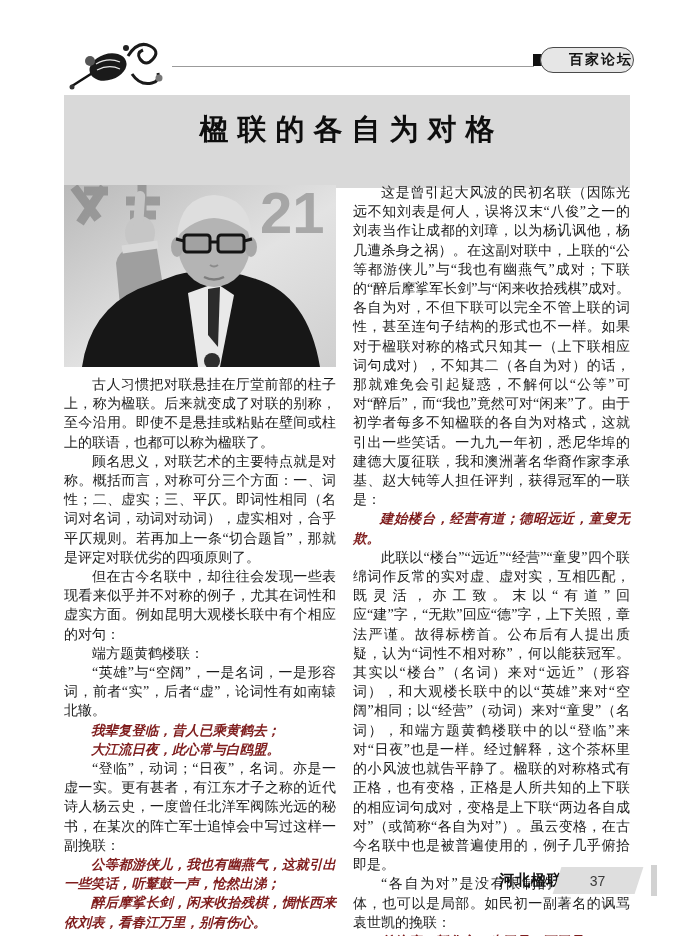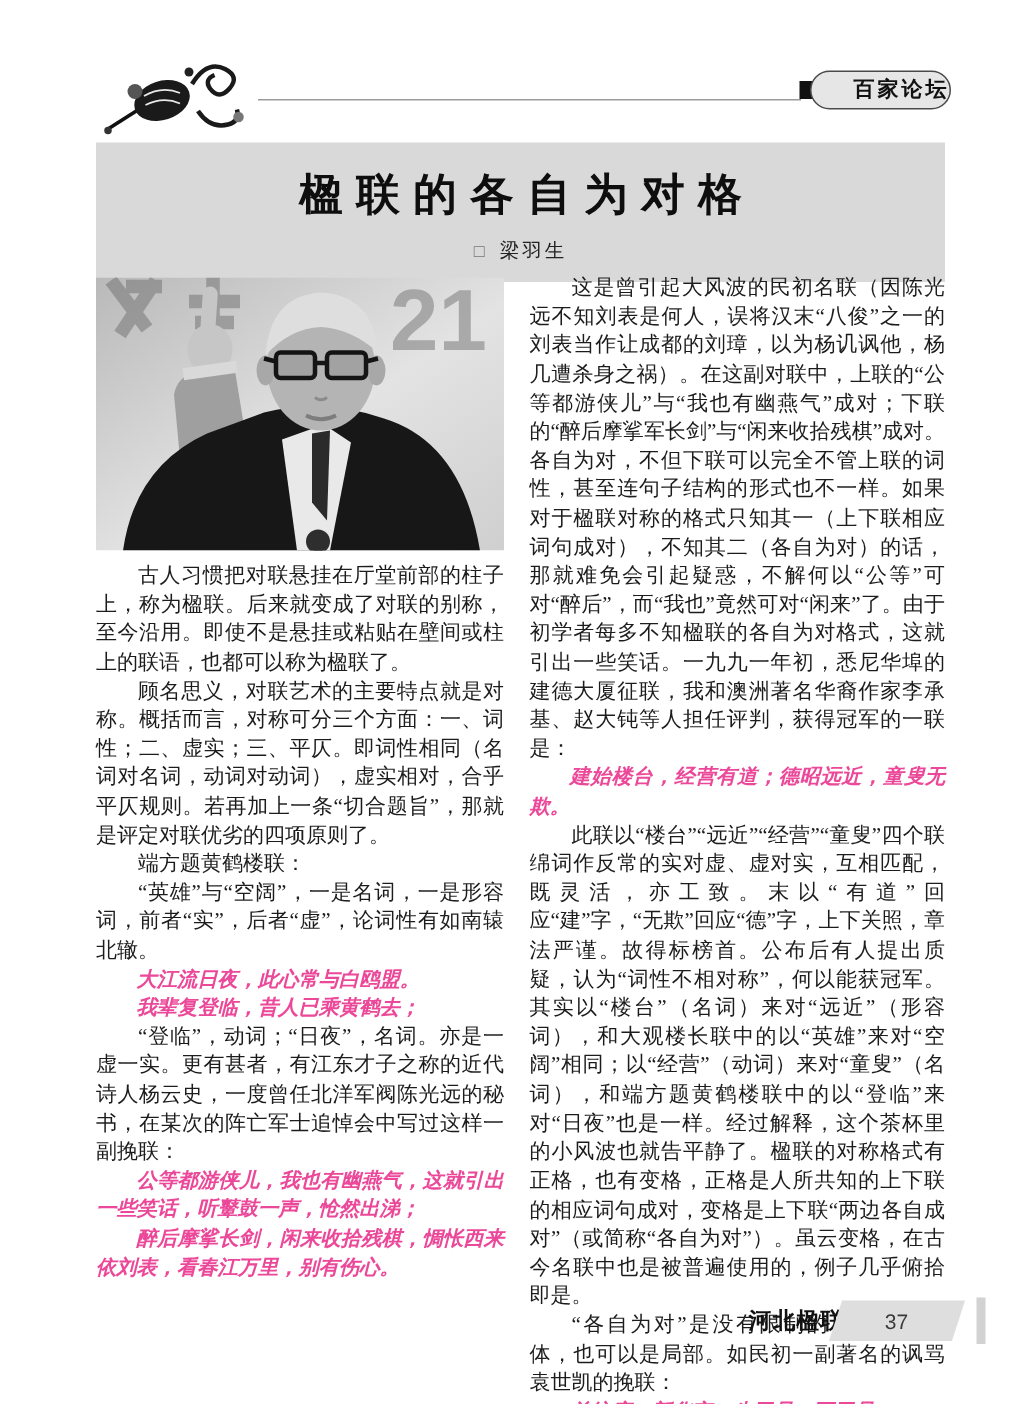--- a/index.html
+++ b/index.html
@@ -37,21 +37,21 @@
     font-family:"Liberation Sans",sans-serif;
   }
   .byline .marker{color:#777;margin-right:8px;font-size:12px;}
   
   .col{position:absolute;font-size:14px;line-height:19.2px;text-align:justify;}
   .col-left{left:64px;top:185px;width:272px;}
   .col-right{left:353px;top:183px;width:277px;}
   .col p{margin:0;text-indent:2em;}
   .col p.quote{
     font-family:"DejaVu Serif",serif;
-    font-style:italic;font-weight:700;font-size:13.5px;color:#ec4899;
+    font-style:italic;font-weight:700;font-size:13.5px;color:#7f1d1d;
   }
   .photo-wrap{width:220px;height:182px;margin-bottom:8px;}
   .photo-wrap svg{display:block;}
   
   .footer-journal{
     position:absolute;left:499px;top:871px;
     font-family:Liberation Serif, serif;font-weight:700;font-size:15px;color:#111;
     letter-spacing:1px;
   }
   .page-badge{
@@ -82,23 +82,20 @@
     <circle cx="93" cy="44" r="3.5" fill="#777"></circle>
   </svg>
   <div class="header-rule"></div>
   <div class="badge-notch"></div>
   <div class="forum-badge">
     <span>百家论坛</span>
   </div>
 
   <div class="title-block">
     <h1 class="title">楹联的各自为对格</h1>
-    <div class="byline">
-      <span class="marker">□</span><span>梁羽生</span>
-    </div>
   </div>
 
   <div class="col col-left">
     <div class="photo-wrap">
       <svg width="272" height="182" viewBox="0 0 272 182">
         <defs>
           <linearGradient id="pbg" x1="0" y1="0" x2="1" y2="1">
             <stop offset="0" stop-color="#b9b9b9"></stop>
             <stop offset="0.55" stop-color="#e3e3e3"></stop>
             <stop offset="1" stop-color="#cfcfcf"></stop>
@@ -136,24 +133,25 @@
 
         <path d="M146 80 Q150 83 154 80" stroke="#8b8b8b" stroke-width="2" fill="none"></path>
         <path d="M140 92 Q150 97 160 92" stroke="#7d7d7d" stroke-width="2.5" fill="none"></path>
 
         <circle cx="148" cy="176" r="8" fill="#2e2e2e"></circle>
         <rect x="145" y="176" width="6" height="8" fill="#2e2e2e"></rect>
       </svg>
     </div>
     <p>古人习惯把对联悬挂在厅堂前部的柱子上，称为楹联。后来就变成了对联的别称，至今沿用。即使不是悬挂或粘贴在壁间或柱上的联语，也都可以称为楹联了。</p>
     <p>顾名思义，对联艺术的主要特点就是对称。概括而言，对称可分三个方面：一、词性；二、虚实；三、平仄。即词性相同（名词对名词，动词对动词），虚实相对，合乎平仄规则。若再加上一条“切合题旨”，那就是评定对联优劣的四项原则了。</p>
+    <p>但在古今名联中，却往往会发现一些表现看来似乎并不对称的例子，尤其在词性和虚实方面。例如昆明大观楼长联中有个相应的对句：</p>
     <p>端方题黄鹤楼联：</p>
     <p>“英雄”与“空阔”，一是名词，一是形容词，前者“实”，后者“虚”，论词性有如南辕北辙。</p>
+    <p class="quote">我辈复登临，昔人已乘黄鹤去；</p>
     <p class="quote">大江流日夜，此心常与白鸥盟。</p>
-    <p class="quote">我辈复登临，昔人已乘黄鹤去；</p>
     <p>“登临”，动词；“日夜”，名词。亦是一虚一实。更有甚者，有江东才子之称的近代诗人杨云史，一度曾任北洋军阀陈光远的秘书，在某次的阵亡军士追悼会中写过这样一副挽联：</p>
     <p class="quote">公等都游侠儿，我也有幽燕气，这就引出一些笑话，听鼙鼓一声，怆然出涕；</p>
     <p class="quote">醉后摩挲长剑，闲来收拾残棋，惆怅西来依刘表，看春江万里，别有伤心。</p>
   </div>
 
   <div class="col col-right">
     <p>这是曾引起大风波的民初名联（因陈光远不知刘表是何人，误将汉末“八俊”之一的刘表当作让成都的刘璋，以为杨讥讽他，杨几遭杀身之祸）。在这副对联中，上联的“公等都游侠儿”与“我也有幽燕气”成对；下联的“醉后摩挲军长剑”与“闲来收拾残棋”成对。各自为对，不但下联可以完全不管上联的词性，甚至连句子结构的形式也不一样。如果对于楹联对称的格式只知其一（上下联相应词句成对），不知其二（各自为对）的话，那就难免会引起疑惑，不解何以“公等”可对“醉后”，而“我也”竟然可对“闲来”了。由于初学者每多不知楹联的各自为对格式，这就引出一些笑话。一九九一年初，悉尼华埠的建德大厦征联，我和澳洲著名华裔作家李承基、赵大钝等人担任评判，获得冠军的一联是：</p>
     <p class="quote">建始楼台，经营有道；德昭远近，童叟无欺。</p>
     <p>此联以“楼台”“远近”“经营”“童叟”四个联绵词作反常的实对虚、虚对实，互相匹配，既灵活，亦工致。末以“有道”回应“建”字，“无欺”回应“德”字，上下关照，章法严谨。故得标榜首。公布后有人提出质疑，认为“词性不相对称”，何以能获冠军。其实以“楼台”（名词）来对“远近”（形容词），和大观楼长联中的以“英雄”来对“空阔”相同；以“经营”（动词）来对“童叟”（名词），和端方题黄鹤楼联中的以“登临”来对“日夜”也是一样。经过解释，这个茶杯里的小风波也就告平静了。楹联的对称格式有正格，也有变格，正格是人所共知的上下联的相应词句成对，变格是上下联“两边各自成对”（或简称“各自为对”）。虽云变格，在古今名联中也是被普遍使用的，例子几乎俯拾即是。</p>
     <p>“各自为对”是没有限制的，可以是整体，也可以是局部。如民初一副著名的讽骂袁世凯的挽联：</p>

